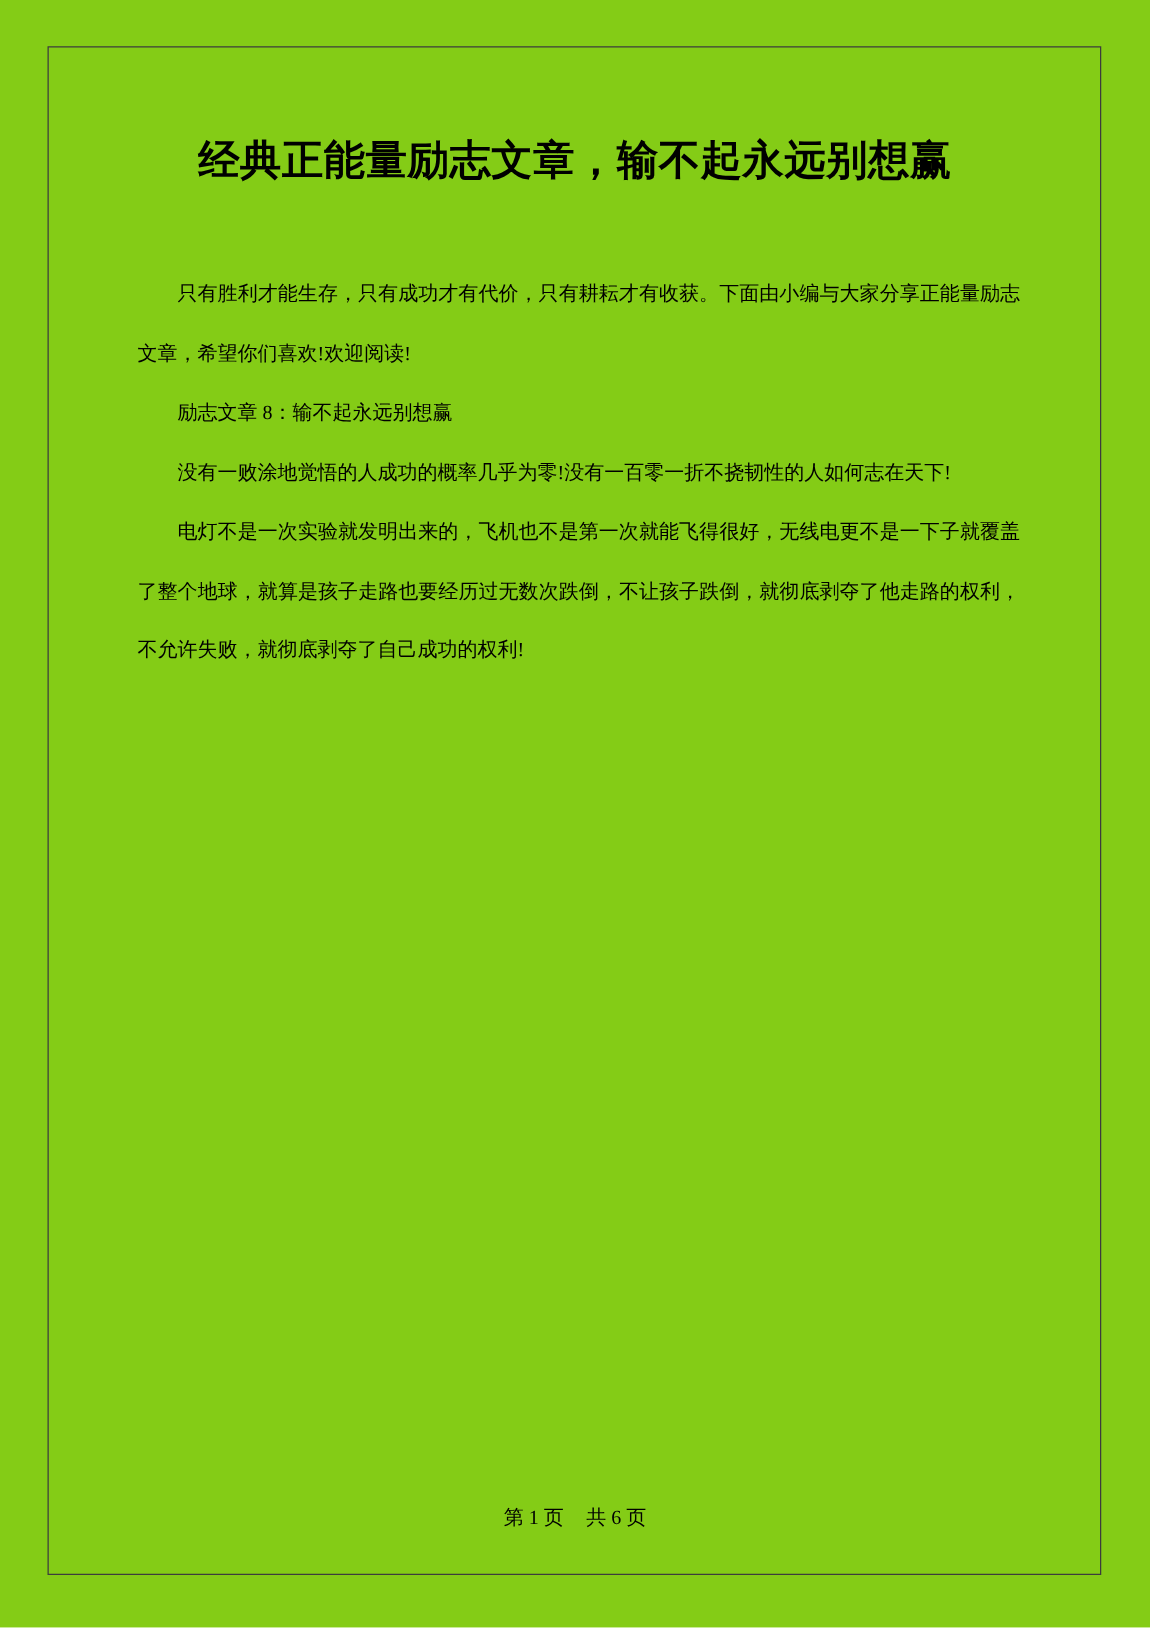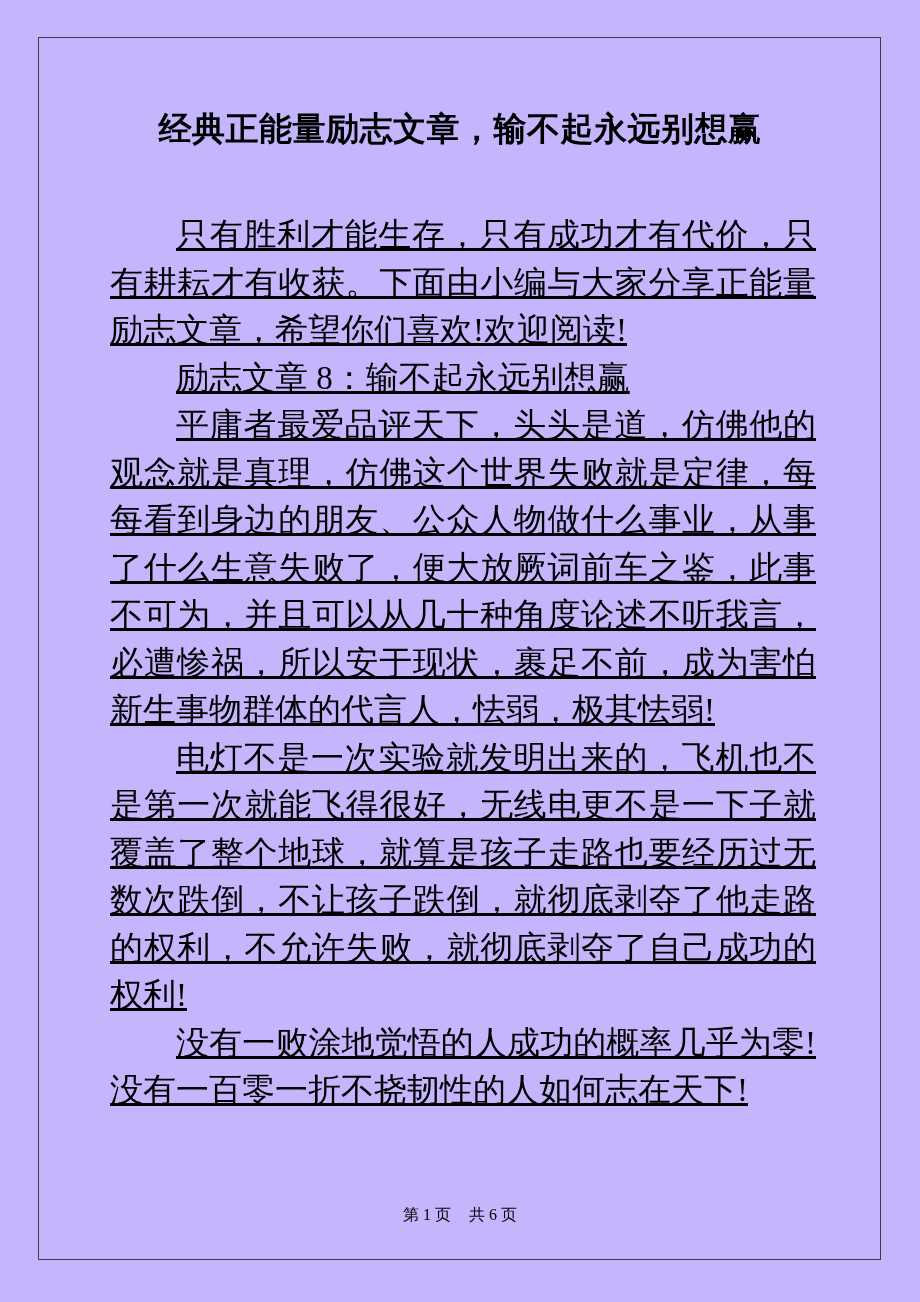--- a/index.html
+++ b/index.html
@@ -4,21 +4,21 @@
 <style>
   html, body {
     margin: 0;
     padding: 0;
     background: #ffffff;
   }
   .page {
     position: relative;
     width: 920px;
     height: 1302px;
-    background: #c4b5fd;
+    background: #84cc16;
     color: #000000;
     font-family: "Liberation Serif", "DejaVu Serif", serif;
     overflow: hidden;
   }
   .page-border {
     position: absolute;
     left: 38px;
     top: 37px;
     width: 843px;
     height: 1223px;
@@ -37,26 +37,25 @@
     font-weight: bold;
     line-height: 46px;
     letter-spacing: 0.5px;
     color: #000000;
   }
   .doc-body {
     position: absolute;
     left: 110px;
     top: 212px;
     width: 706px;
-    font-size: 33px;
+    font-size: 16px;
     line-height: 47.5px;
     text-align: justify;
     text-justify: inter-ideograph;
     color: #000000;
-    text-decoration: underline;
   }
   .doc-body p {
     margin: 0;
     padding: 0;
     text-indent: 2em;
   }
   .doc-footer {
     position: absolute;
     left: 0;
     top: 1203px;
@@ -78,23 +77,22 @@
 
 <div class="page">
 
   <div class="page-border"></div>
 
   <h1 class="doc-title">经典正能量励志文章，输不起永远别想赢</h1>
 
   <div class="doc-body">
     <p>只有胜利才能生存，只有成功才有代价，只有耕耘才有收获。下面由小编与大家分享正能量励志文章，希望你们喜欢!欢迎阅读!</p>
     <p>励志文章 8：输不起永远别想赢</p>
-    <p>平庸者最爱品评天下，头头是道，仿佛他的观念就是真理，仿佛这个世界失败就是定律，每每看到身边的朋友、公众人物做什么事业，从事了什么生意失败了，便大放厥词前车之鉴，此事不可为，并且可以从几十种角度论述不听我言，必遭惨祸，所以安于现状，裹足不前，成为害怕新生事物群体的代言人，怯弱，极其怯弱!</p>
+    <p>没有一败涂地觉悟的人成功的概率几乎为零!没有一百零一折不挠韧性的人如何志在天下!</p>
     <p>电灯不是一次实验就发明出来的，飞机也不是第一次就能飞得很好，无线电更不是一下子就覆盖了整个地球，就算是孩子走路也要经历过无数次跌倒，不让孩子跌倒，就彻底剥夺了他走路的权利，不允许失败，就彻底剥夺了自己成功的权利!</p>
-    <p>没有一败涂地觉悟的人成功的概率几乎为零!没有一百零一折不挠韧性的人如何志在天下!</p>
   </div>
 
   <div class="doc-footer">
     <span class="footer-seg">第 1 页</span>
     <span class="footer-seg">共 6 页</span>
   </div>
 
 </div>
 
 </body></html>

